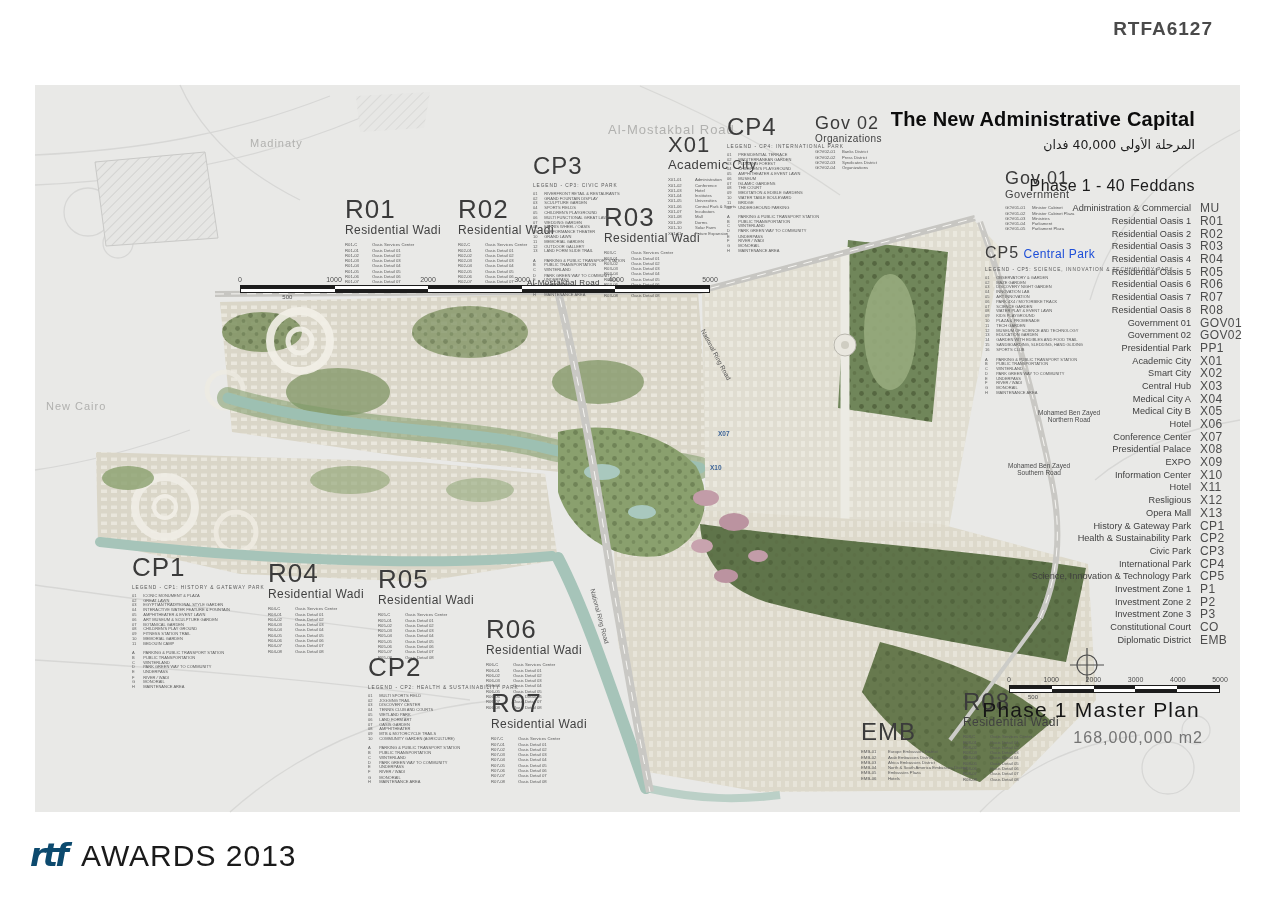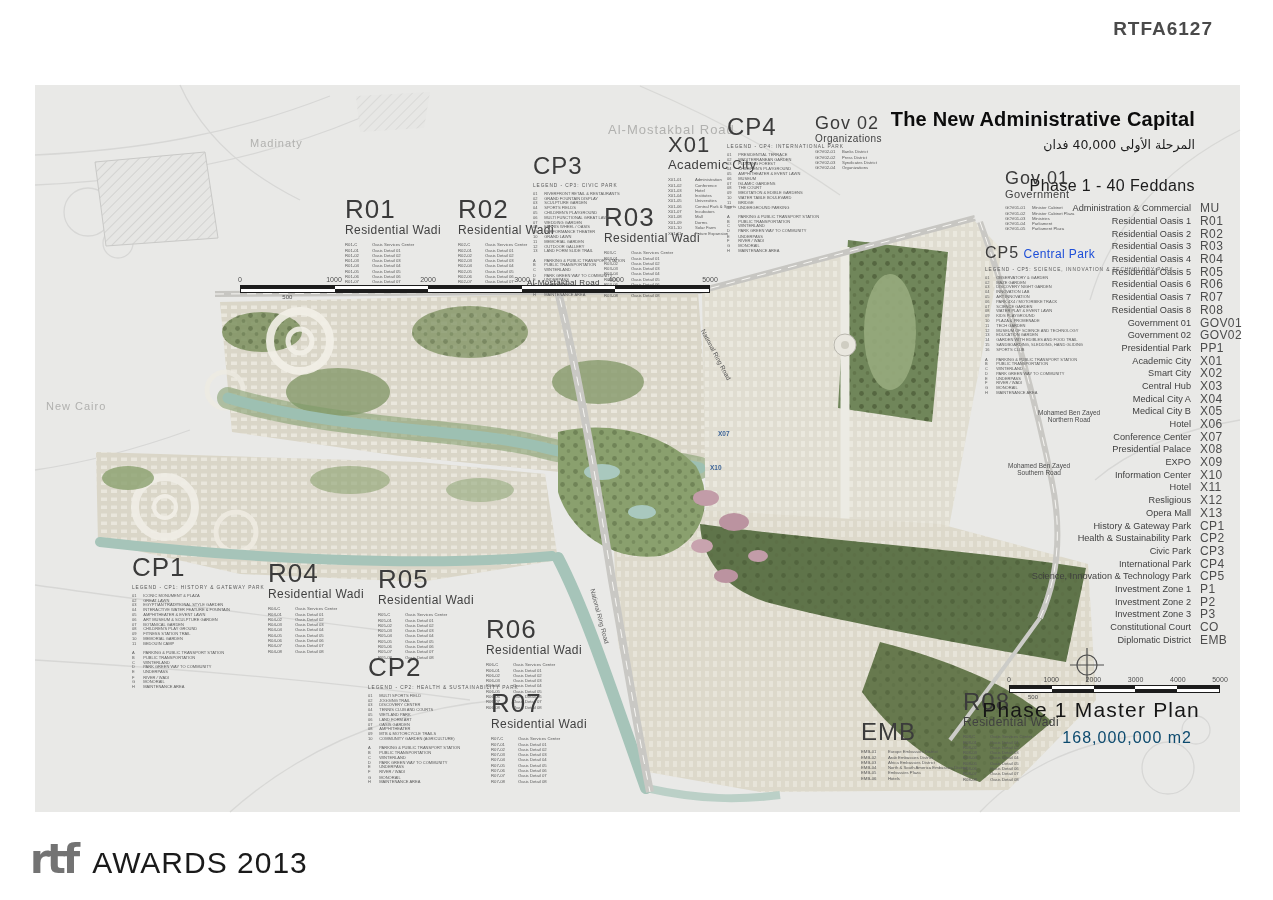--- a/index.html
+++ b/index.html
@@ -43,24 +43,24 @@
   .sbar{position:absolute;}
   .sticks{position:relative;height:9px;font-size:7px;color:#4f4f4f;}
   .stick{position:absolute;transform:translateX(-50%);}
   .sbody{border:1px solid #1c1c1c;background:#fff;}
   .srow{display:flex;height:3px;}
   .sseg{flex:1;}
   .b{background:#1c1c1c;} .w{background:#ffffff;}
   .sminor{position:absolute;font-size:6px;color:#4f4f4f;}
   
   .mp-title{right:46px;top:698px;font-size:21px;color:#161616;letter-spacing:1.2px;}
-  .mp-area{right:54px;top:729px;font-size:16px;color:#0c4a6e;letter-spacing:1px;text-align:right;}
+  .mp-area{right:43px;top:729px;font-size:16px;color:#737373;letter-spacing:1px;text-align:right;}
   
   .logo{left:30px;top:839px;display:flex;align-items:baseline;gap:15px;}
-  .logo-mark{font-family:"DejaVu Sans",sans-serif;font-size:40px;line-height:1;font-weight:800;letter-spacing:-3px;color:#737373;}
+  .logo-mark{font-family:"DejaVu Sans",sans-serif;font-size:32px;line-height:1;font-weight:800;letter-spacing:-3px;color:#0c4a6e;font-style:italic;}
   .logo-text{font-size:30px;letter-spacing:1px;color:#1a1a1a;}
 </style>
 </head>
 <body>
 
 <div class="page">
 
   <svg class="abs map" width="1273" height="900" viewBox="0 0 1273 900">
     <defs>
       <pattern id="hatch" width="7" height="7" patternUnits="userSpaceOnUse" patternTransform="rotate(45)">

